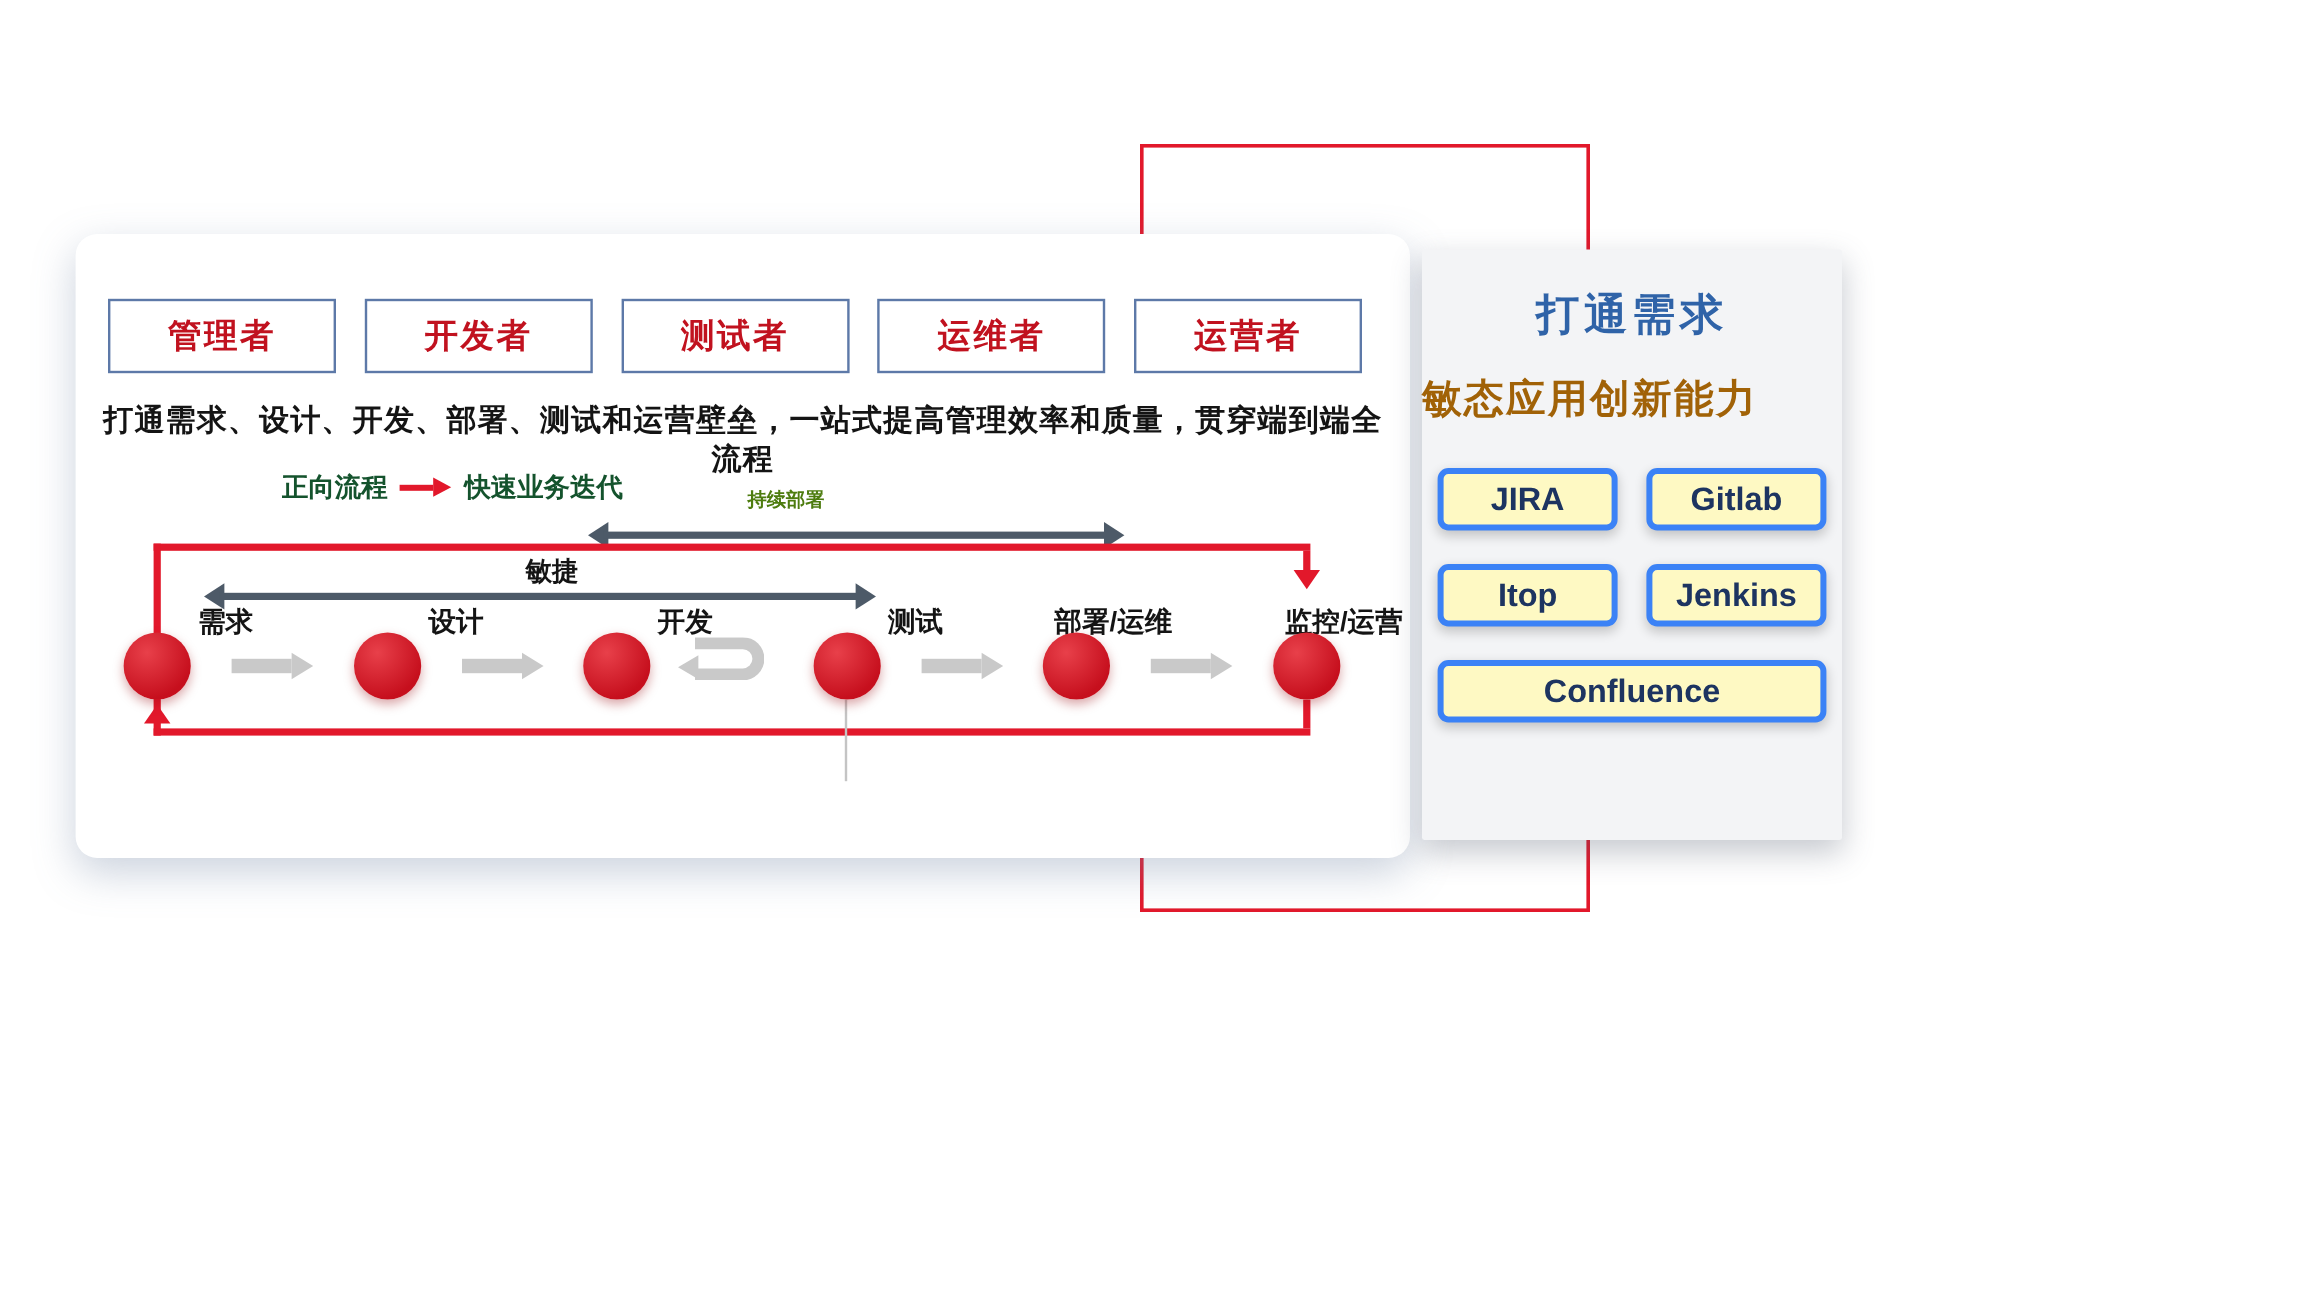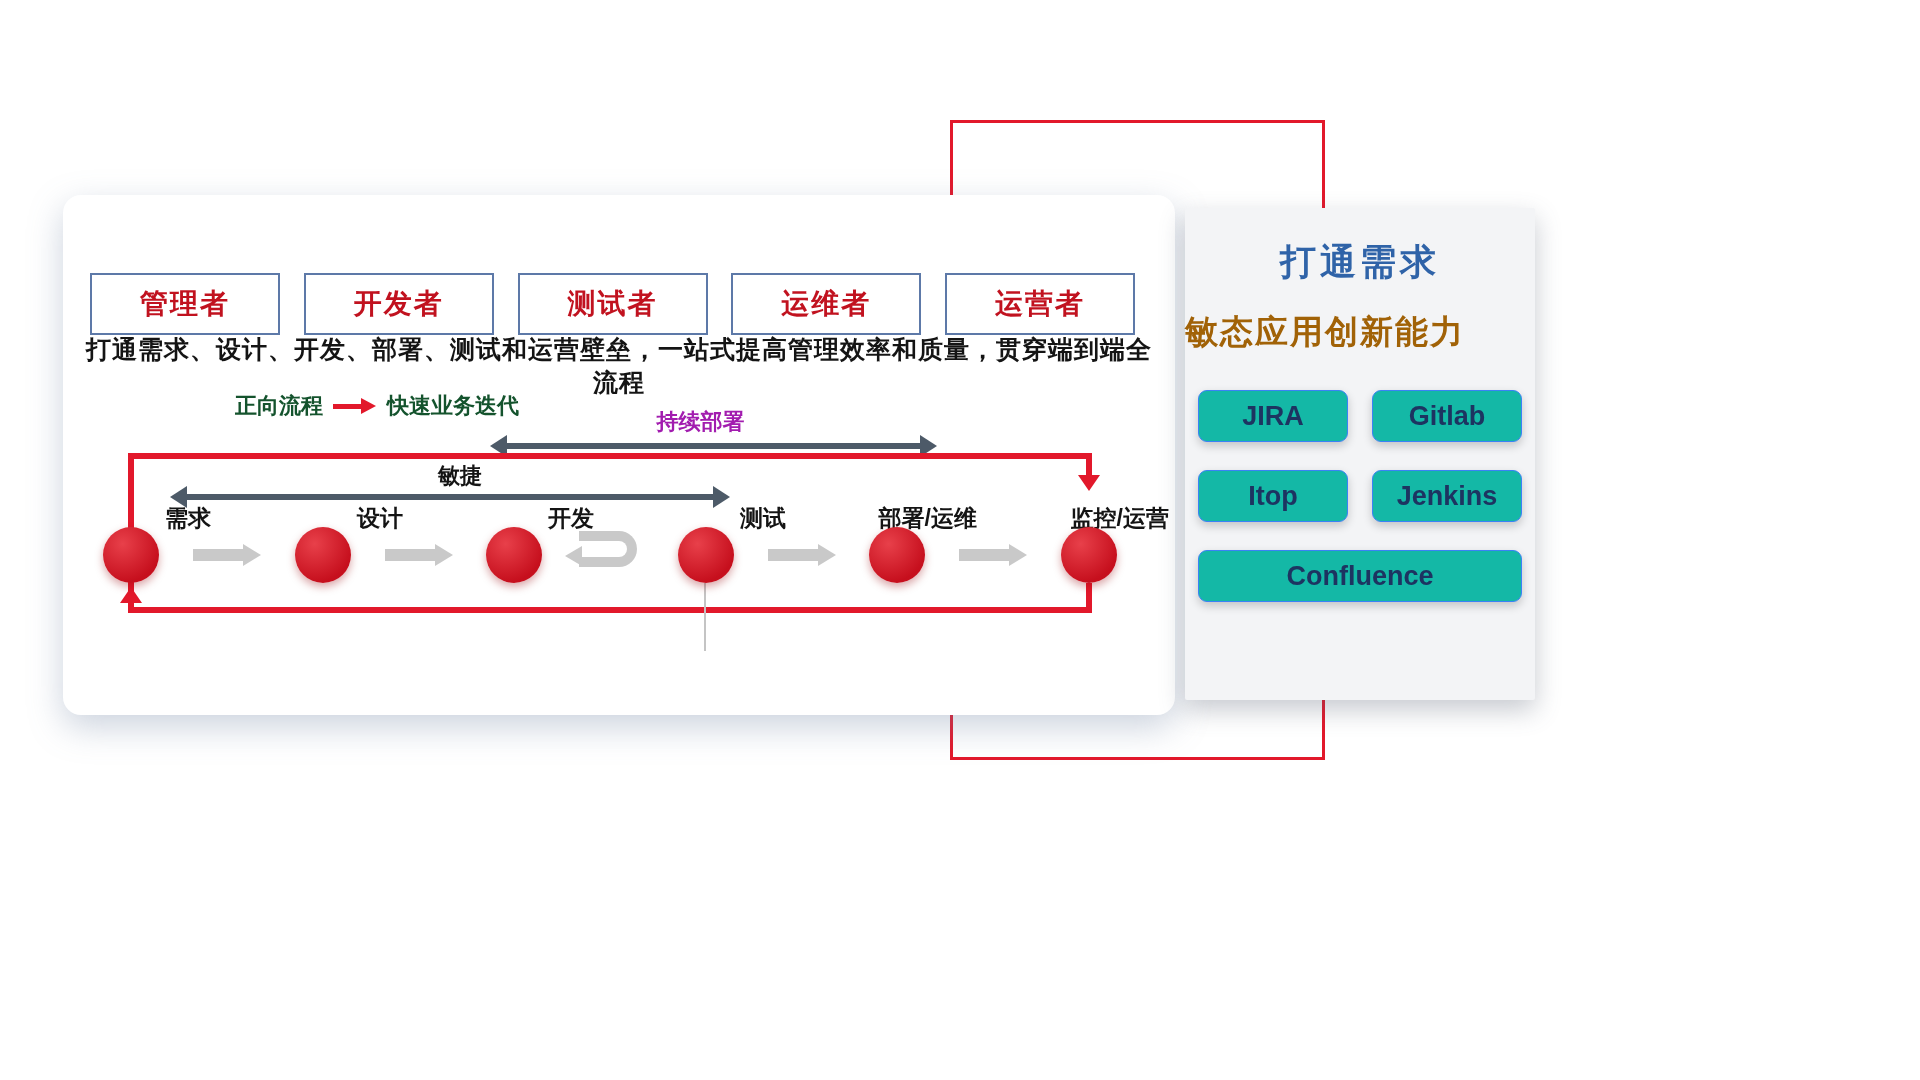--- a/index.html
+++ b/index.html
@@ -21,37 +21,37 @@
   
   .card { position:absolute; left:63px; top:195px; width:1112px; height:520px;
     background:#ffffff; border-radius:18px; z-index:2;
     box-shadow:0 12px 34px rgba(110,130,160,.35); }
 
   
   .roles { position:absolute; left:27px; top:54px; width:1045px;
     display:flex; justify-content:space-between; }
   .role-box { width:190px; height:62px; background:#fff;
     border:2px solid #5d79a8; display:flex; align-items:center; justify-content:center;
-    font-size:28px; font-weight:bold; color:#c1121f; letter-spacing:2px;margin-top:24px; }
+    font-size:28px; font-weight:bold; color:#c1121f; letter-spacing:2px; }
 
   .desc { position:absolute; left:20px; right:20px; top:138px; text-align:center;
     font-size:25px; font-weight:bold; color:#141414; letter-spacing:1px; }
 
   
   .legend-forward { position:absolute; left:172px; top:196px; display:flex;
     align-items:center; gap:10px; font-size:22px; font-weight:bold; color:#14532d; }
   .arrow-right-red { position:relative; width:44px; height:16px; display:inline-block; }
   .arrow-right-red i { display:block; }
   .arrow-right-red .ln { position:absolute; left:0; top:6px; width:28px; height:5px; background:#e2182b; }
   .arrow-right-red .hd { position:absolute; left:28px; top:0; width:0; height:0;
     border-left:15px solid #e2182b; border-top:8px solid transparent; border-bottom:8px solid transparent; }
 
   
-  .cd-label { position:absolute; left:560px; top:212px; width:155px; text-align:center;
-    font-size:22px; font-weight:bold; color:#a21caf; }
+  .cd-label { position:absolute; left:560px; top:212px; width:155px; 
+    font-size:16px; font-weight:bold; color:#4d7c0f; }
   .agile-label { position:absolute; left:327px; top:266px; width:140px; text-align:center;
     font-size:22px; font-weight:bold; color:#141414; }
   .darrow { position:absolute; height:22px; }
   .darrow i { display:block; }
   .darrow .ln { position:absolute; left:13px; right:13px; top:8px; height:6px; background:#4d5a68; }
   .darrow .hl { position:absolute; left:0; top:0; width:0; height:0;
     border-right:17px solid #4d5a68; border-top:11px solid transparent; border-bottom:11px solid transparent; }
   .darrow .hr { position:absolute; right:0; top:0; width:0; height:0;
     border-left:17px solid #4d5a68; border-top:11px solid transparent; border-bottom:11px solid transparent; }
   .cd-arrow { left:427px; top:240px; width:447px; }
@@ -101,22 +101,22 @@
   
   .panel { position:absolute; left:1185px; top:208px; width:350px; height:492px;
     background:#f3f4f6; z-index:6; border-radius:2px;
     box-shadow:0 10px 26px rgba(80,90,110,.32); }
   .panel-title1 { position:absolute; top:30px; left:0; right:0; text-align:center;
     font-size:36px; font-weight:bold; color:#2f63a8; letter-spacing:4px; }
   .panel-title2 { position:absolute; top:102px; left:0; right:0; text-align:left;
     font-size:33px; font-weight:bold; color:#a16207; letter-spacing:2px; }
   .tools { position:absolute; left:13px; right:13px; top:182px;
     display:grid; grid-template-columns:1fr 1fr; gap:28px 24px; }
-  .tool { height:52px; background:#14b8a6; border-radius:9px;
-    box-shadow:0 4px 10px rgba(0,0,0,.2); border:1px solid #3b82f6;
+  .tool { height:52px; background:#fef9c3; border-radius:9px;
+    box-shadow:0 4px 10px rgba(0,0,0,.2); border:5px solid #3b82f6;
     display:flex; align-items:center; justify-content:center;
     font-size:27px; font-weight:bold; color:#1d3461; }
   .tool.wide { grid-column:1 / 3; }
 </style>
 </head>
 <body>
 
 <div class="stage">
 
   <div class="red-frame"></div>

